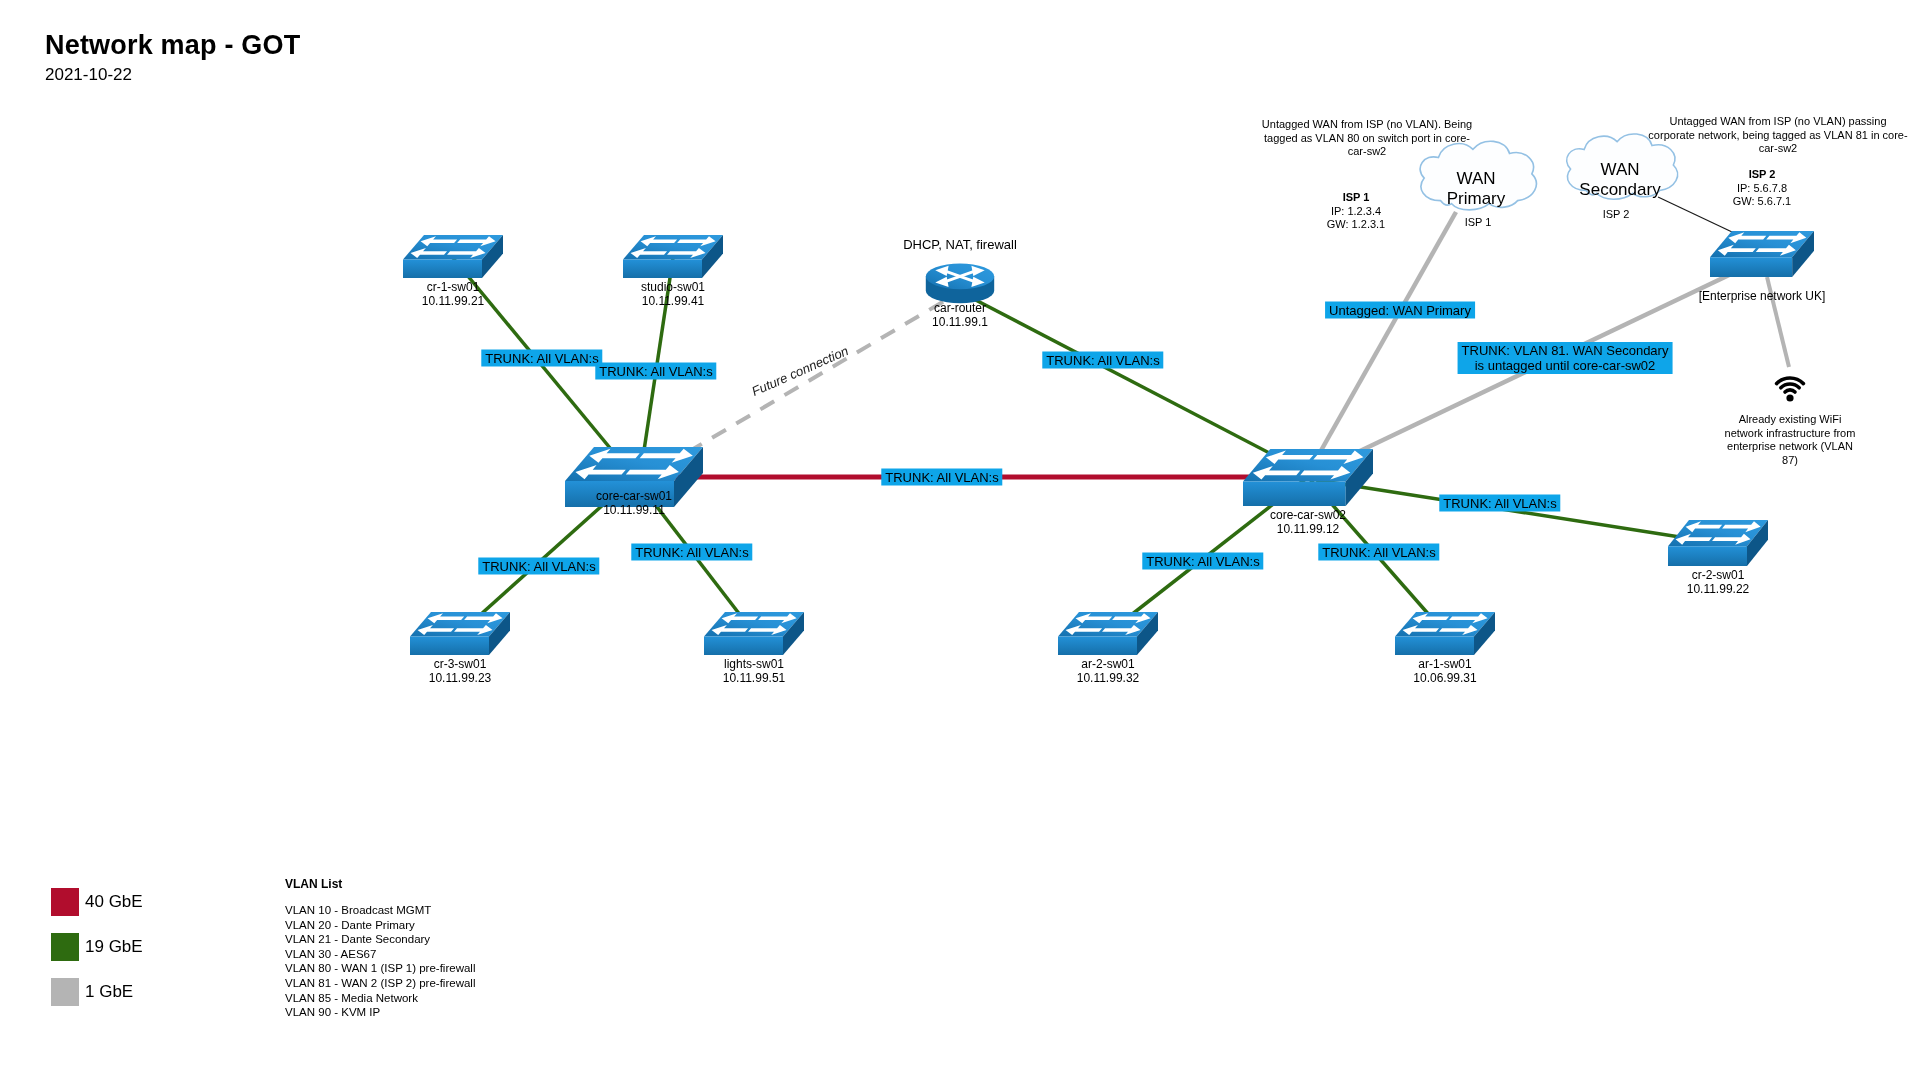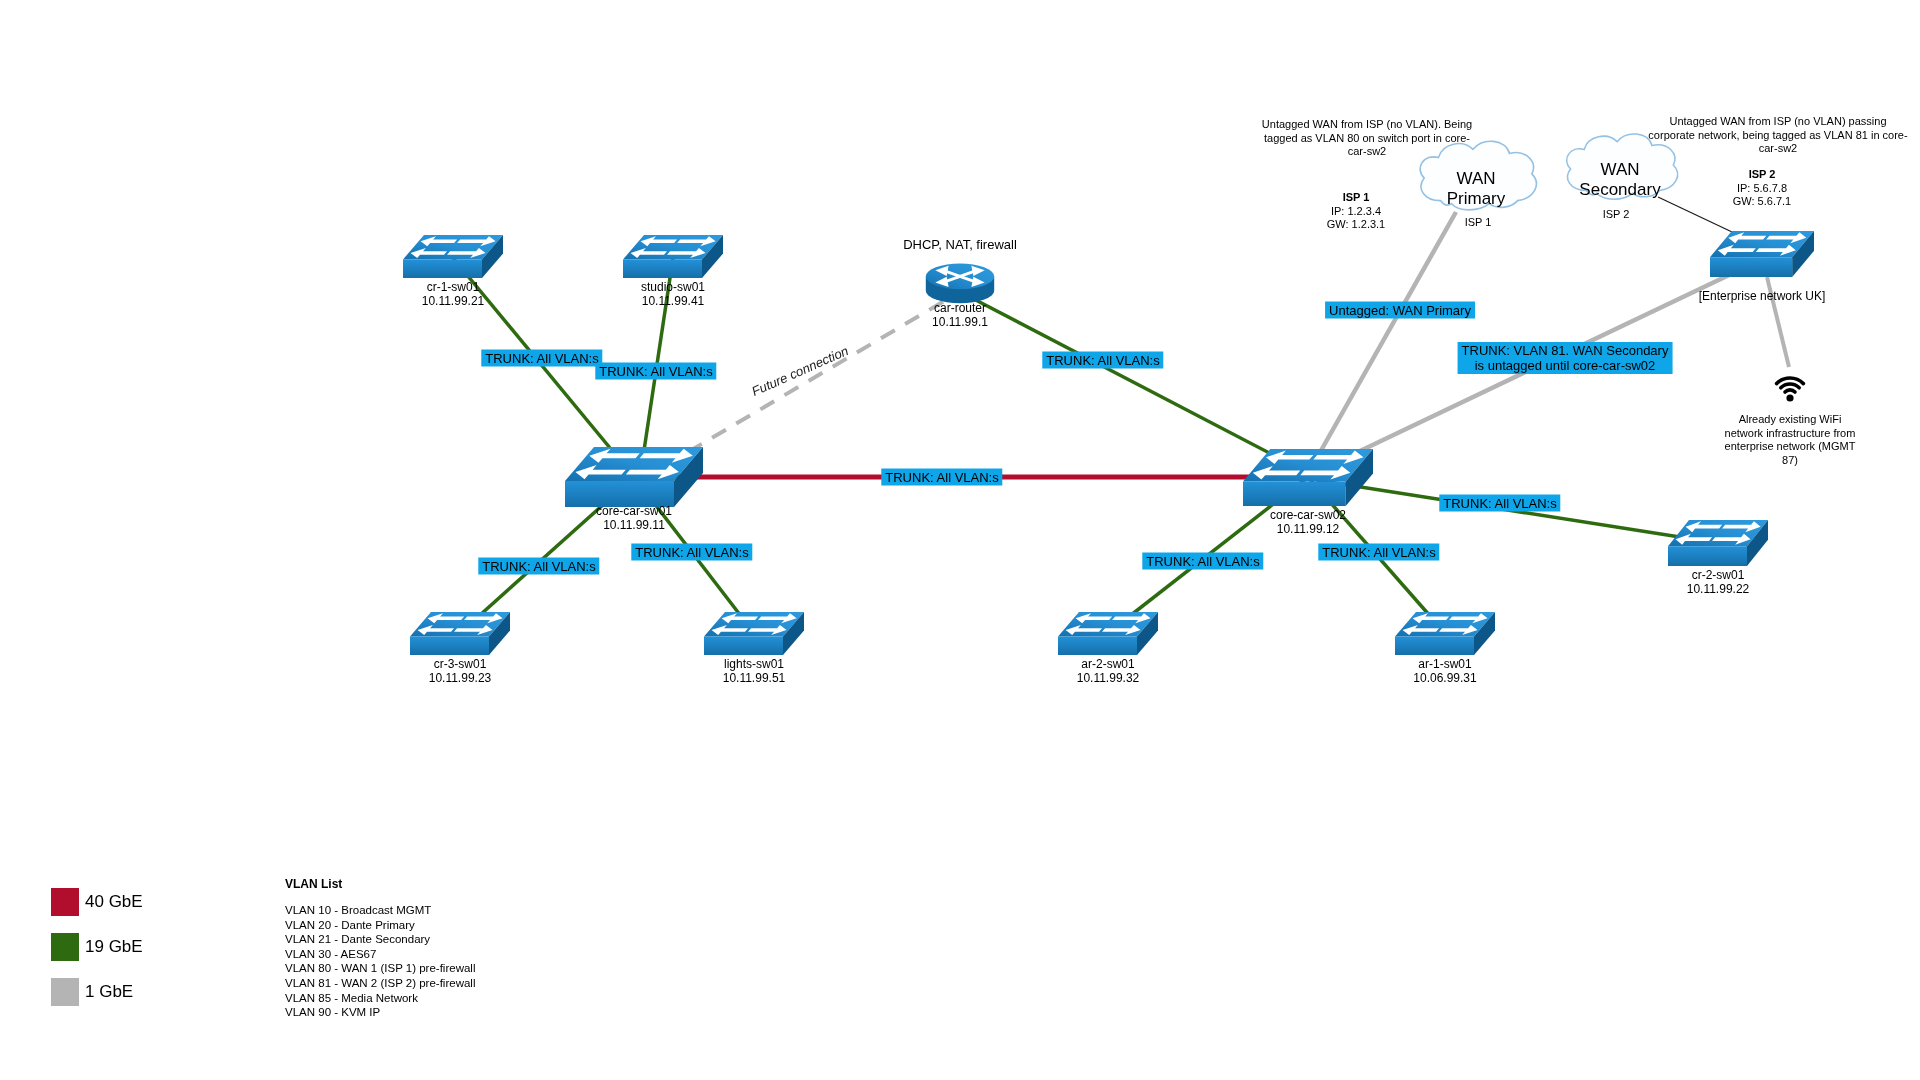--- a/index.html
+++ b/index.html
@@ -24,20 +24,24 @@
   .legend-label{font-size:17px;}
   #vlan-block{position:absolute;left:285px;top:877px;z-index:4;}
   #vlan-title{font-size:12px;font-weight:bold;margin-bottom:12px;}
   .vlan-item{font-size:11.5px;line-height:14.6px;}
 </style>
 </head>
 <body>
 
 <div id="stage">
 
+  <div id="title-block">
+    <div id="map-title">Network map - GOT</div>
+    <div id="map-date">2021-10-22</div>
+  </div>
 
   <svg id="links-layer">
     <defs>
       <linearGradient id="gTop" x1="0" y1="1" x2="1" y2="0">
         <stop offset="0" stop-color="#1470ae"></stop>
         <stop offset="0.55" stop-color="#2790d5"></stop>
         <stop offset="1" stop-color="#2e9ade"></stop>
       </linearGradient>
       <linearGradient id="gFront" x1="0" y1="0" x2="0" y2="1">
         <stop offset="0" stop-color="#2391d8"></stop>
@@ -113,21 +117,21 @@
     <polygon points="21,0 100,0 79,25 0,25" fill="url(#gTop)"></polygon>
     <polygon points="0,25 79,25 79,44 0,44" fill="url(#gFront)"></polygon>
     <polygon points="100,0 79,25 79,44 100,19" fill="#0d5688"></polygon>
     <g fill="#fff" transform="matrix(1,0,-0.84,1,21,0)">
       <polygon points="40,4.6 66,4.6 66,1.2 77,6.4 66,11.6 66,8.2 40,8.2"></polygon>
       <polygon points="37,4.6 13,4.6 13,1.2 2,6.4 13,11.6 13,8.2 37,8.2"></polygon>
       <polygon points="40,16.6 66,16.6 66,13.2 77,18.4 66,23.6 66,20.2 40,20.2"></polygon>
       <polygon points="37,16.6 13,16.6 13,13.2 2,18.4 13,23.6 13,20.2 37,20.2"></polygon>
     </g>
   </svg></div>
-      <div class="node-label" style="left: 514px; top: 504px;">
+      <div class="node-label" style="left: 514px; top: 489px;">
         <div>core-car-sw01</div>
         <div>10.11.99.11</div>
       </div>
       <div class="node-icon" style="left: 1243px; top: 448.5px;"><svg width="130" height="57" viewBox="0 0 100 44" preserveAspectRatio="none">
     <polygon points="21,0 100,0 79,25 0,25" fill="url(#gTop)"></polygon>
     <polygon points="0,25 79,25 79,44 0,44" fill="url(#gFront)"></polygon>
     <polygon points="100,0 79,25 79,44 100,19" fill="#0d5688"></polygon>
     <g fill="#fff" transform="matrix(1,0,-0.84,1,21,0)">
       <polygon points="40,4.6 66,4.6 66,1.2 77,6.4 66,11.6 66,8.2 40,8.2"></polygon>
       <polygon points="37,4.6 13,4.6 13,1.2 2,6.4 13,11.6 13,8.2 37,8.2"></polygon>
@@ -316,21 +320,21 @@
         <div class="ann-title">ISP 2</div>
         <div>IP: 5.6.7.8</div>
         <div>GW: 5.6.7.1</div>
       </div>
       <div class="annotation" style="left: 1576px; top: 208px; width: 80px;">
         <div>ISP 2</div>
       </div>
       <div class="annotation" style="left: 1702.5px; top: 413px; width: 175px;">
         <div>Already existing WiFi</div>
         <div>network infrastructure from</div>
-        <div>enterprise network (MGMT</div>
+        <div>enterprise network (VLAN</div>
         <div>87)</div>
       </div>
     </div>
 
   <div id="legend">
       <div class="legend-row">
         <div class="legend-swatch" style="background: rgb(177, 13, 45);"></div>
         <div class="legend-label">40 GbE</div>
       </div>
       <div class="legend-row">

